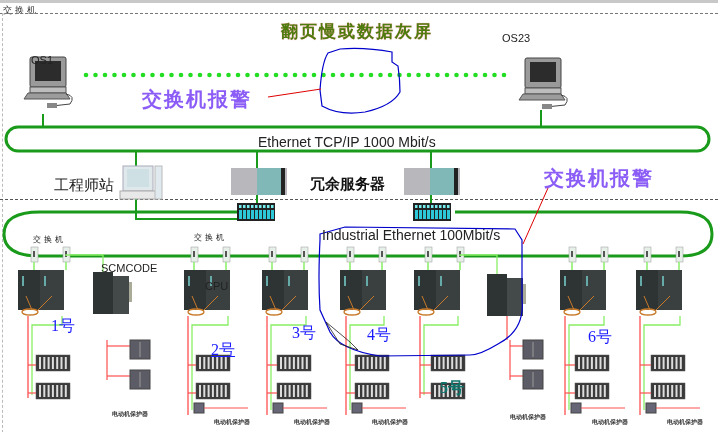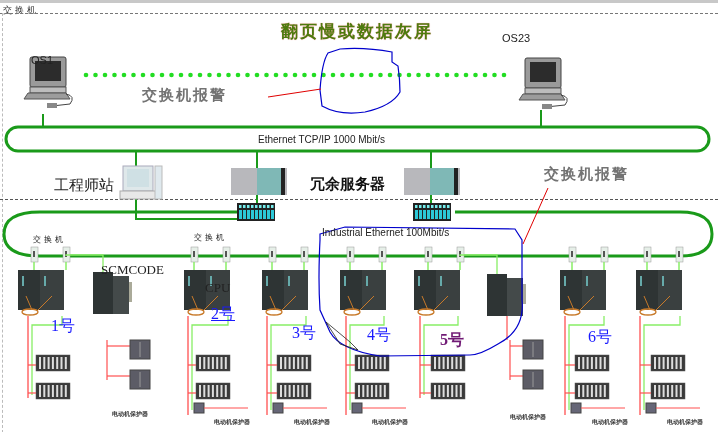--- a/index.html
+++ b/index.html
@@ -6,28 +6,28 @@
   body { width:718px; height:432px; position:relative; overflow:hidden;
          font-family:"DejaVu Sans", sans-serif; }
   #topbar { position:absolute; left:0; top:0; width:718px; height:3px; background:#c8c8c8; }
   #frame-title { position:absolute; left:3px; top:4px; font-size:9px; letter-spacing:3px; color:#333; }
   #dash-top { position:absolute; left:0; top:13px; width:718px; border-top:1px dashed #777; }
   #dash-left { position:absolute; left:2px; top:13px; height:420px; border-left:1px dashed #bbb; }
   #dash-mid { position:absolute; left:0; top:199px; width:718px; border-top:1px dashed #555; }
   .lbl { position:absolute; white-space:nowrap; }
   .os-label { font-family:"Liberation Sans", sans-serif; font-size:11px; color:#222; }
   .red-title { color:#4d7c0f; font-size:17px; font-weight:bold; letter-spacing:2px; text-shadow:0 0 1px #f88; }
-  .red-alarm { color:#737373; font-size:15px; font-weight:bold; letter-spacing:2px; }
-  .bus-label { font-family:"Liberation Sans", sans-serif; font-size:10px; color:#222; }
+  .red-alarm { color:#8b5cf6; font-size:20px; font-weight:bold; letter-spacing:2px; }
+  .bus-label { font-family:"Liberation Sans", sans-serif; font-size:14px; color:#222; }
   .cn-big { font-size:15px; color:#222; }
   .cn-bold { font-size:15px; color:#111; font-weight:bold; }
   .sw-label { font-size:8px; color:#222; letter-spacing:3px; }
-  .mono-small { font-family:Liberation Serif, serif; font-size:13px; color:#222; }
+  .mono-small { font-family:Liberation Sans, sans-serif; font-size:11px; color:#222; }
   .unit-num { font-family:"Liberation Serif", serif; font-size:16px; color:#1a1aff; }
-  .unit-num-black { font-family:"Liberation Serif", serif; font-size:16px; color:#701a75; font-weight:bold; }
+  .unit-num-black { font-family:"Liberation Serif", serif; font-size:16px; color:#0f766e; font-weight:bold;margin-top:48px; }
   .relay-label { font-size:6px; color:#333; font-weight:bold; }
   svg { position:absolute; left:0; top:0; }
 </style>
 </head>
 <body>
 
 <div id="topbar"></div>
 <div id="frame-title">交换机</div>
 <div id="dash-top"></div>
 <div id="dash-left"></div>
@@ -451,21 +451,21 @@
 <div class="lbl bus-label" style="left:258px;top:134px;">Ethernet TCP/IP 1000 Mbit/s</div>
 <div class="lbl bus-label" style="left:322px;top:227px;">Industrial Ethernet 100Mbit/s</div>
 <div class="lbl cn-big" style="left:54px;top:176px;">工程师站</div>
 <div class="lbl cn-bold" style="left:310px;top:175px;">冗余服务器</div>
 <div class="lbl sw-label" style="left:33px;top:234px;">交换机</div>
 <div class="lbl sw-label" style="left:194px;top:232px;">交换机</div>
 <div class="lbl mono-small" style="left:101px;top:262px;">SCMCODE</div>
 <div class="lbl mono-small" style="left:165px;top:280px;margin-left:40px;">CPU</div>
 
 <div class="lbl unit-num" style="left:51px;top:316px;">1号</div>
-<div class="lbl unit-num" style="left:211px;top:304px;text-decoration:underline;">2号</div>
+<div class="lbl unit-num" style="left:211px;top:340px;text-decoration:underline;">2号</div>
 <div class="lbl unit-num" style="left:292px;top:323px;">3号</div>
 <div class="lbl unit-num" style="left:367px;top:325px;text-align:right;">4号</div>
 <div class="lbl unit-num-black" style="left:440px;top:330px;">5号</div>
 <div class="lbl unit-num" style="left:588px;top:327px;">6号</div>
 
 <div class="lbl relay-label" style="left:112px;top:410px;">电动机保护器</div>
 <div class="lbl relay-label" style="left:214px;top:418px;">电动机保护器</div>
 <div class="lbl relay-label" style="left:294px;top:418px;">电动机保护器</div>
 <div class="lbl relay-label" style="left:372px;top:418px;">电动机保护器</div>
 <div class="lbl relay-label" style="left:510px;top:413px;">电动机保护器</div>

